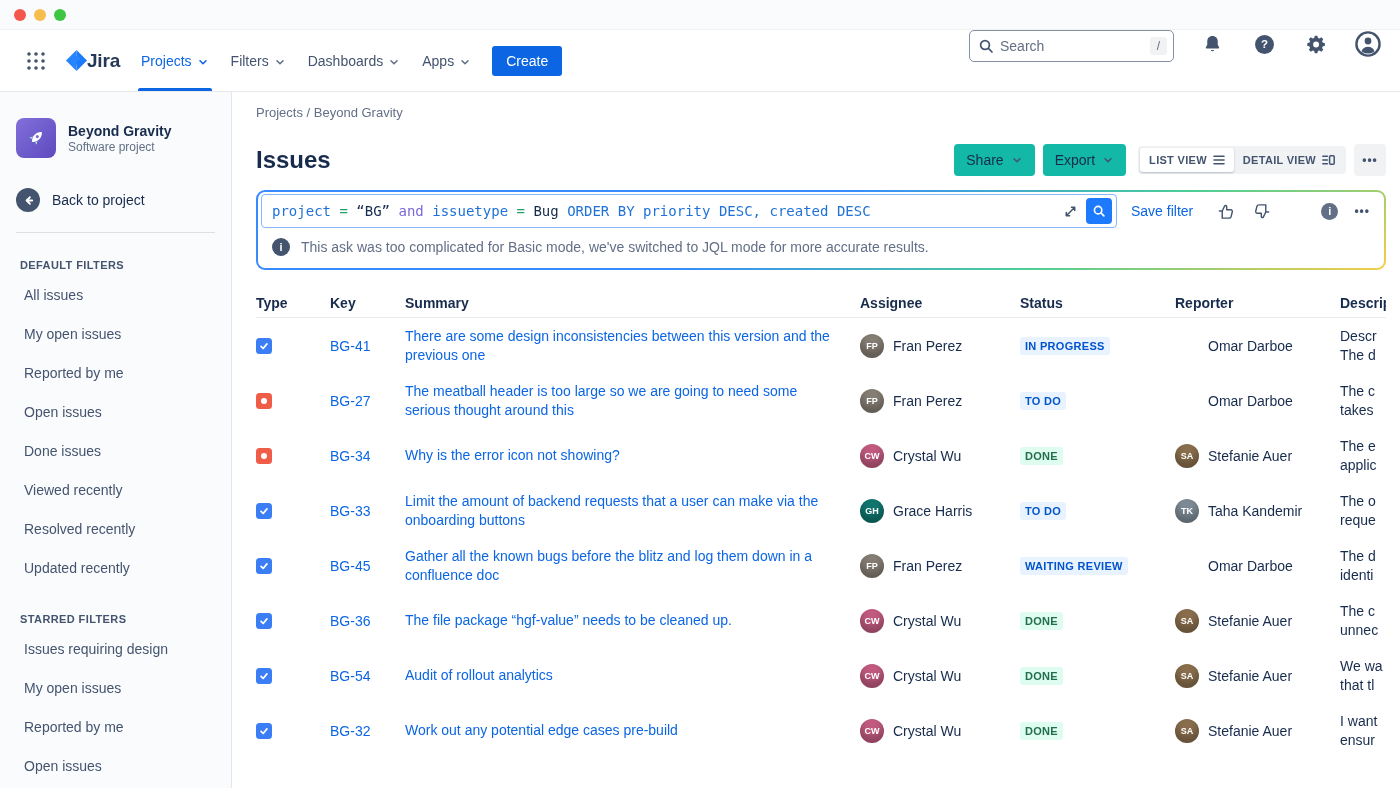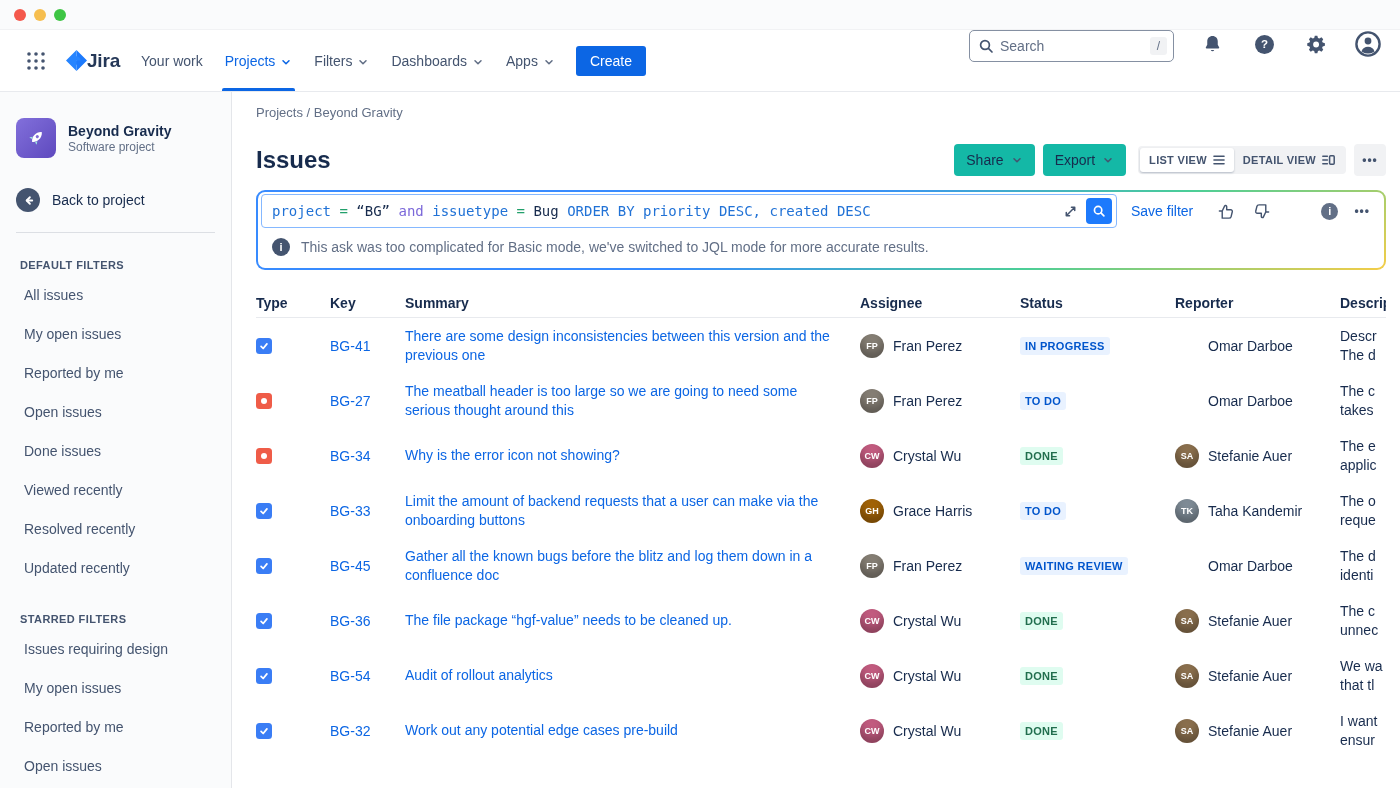--- a/index.html
+++ b/index.html
@@ -125,23 +125,20 @@
     </div>
     <div class="logo">
       <svg width="21" height="21" viewBox="0 0 20 20">
         <path fill="#1D7AFC" d="M10 0 L20 10 L10 20 L10 14 A4 4 0 0 1 6 10 L10 10 Z"></path>
         <path fill="#2684FF" d="M10 20 L0 10 L10 0 L10 6 A4 4 0 0 1 14 10 L10 10 Z"></path>
       </svg>
       <span class="logo-text">Jira</span>
     </div>
   </div>
   <div class="nav-menu">
-      <div class="nav-item">
-        <span>Your work</span>
-      </div>
       <div class="nav-item active">
         <span>Projects</span>
         <svg class="chev" width="12" height="12" viewBox="0 0 14 14" fill="none" stroke="currentColor" stroke-width="1.8" stroke-linecap="round" stroke-linejoin="round">
           <path d="M3.5 5.5 L7 9 L10.5 5.5"></path>
         </svg>
       </div>
       <div class="nav-item">
         <span>Filters</span>
         <svg class="chev" width="12" height="12" viewBox="0 0 14 14" fill="none" stroke="currentColor" stroke-width="1.8" stroke-linecap="round" stroke-linejoin="round">
           <path d="M3.5 5.5 L7 9 L10.5 5.5"></path>
@@ -416,21 +413,21 @@
                 <svg width="10" height="10" viewBox="0 0 12 12">
                   <path d="M2.5 6.5 L5 9 L9.5 3.5" stroke="#fff" stroke-width="2.1" fill="none" stroke-linecap="round" stroke-linejoin="round"></path>
                 </svg>
               </span>
             </div>
             <div class="cell"><span class="key-link">BG-33</span></div>
             <div class="cell">
               <span class="sum-link">Limit the amount of backend requests that a user can make via the onboarding buttons</span>
             </div>
             <div class="cell person">
-              <span class="avatar" style="background:#a16207">GH</span>
+              <span class="avatar" style="background:#0f766e">GH</span>
               <span class="pname">Grace Harris</span>
             </div>
             <div class="cell"><span class="lozenge" style="background:#E9F2FF;color:#0055CC">TO DO</span></div>
             <div class="cell person">
               <span class="avatar" style="background:#7E8B96">TK</span>
               <span class="pname">Taha Kandemir</span>
             </div>
             <div class="cell desc">
               <div>The o</div>
               <div>reque</div>

